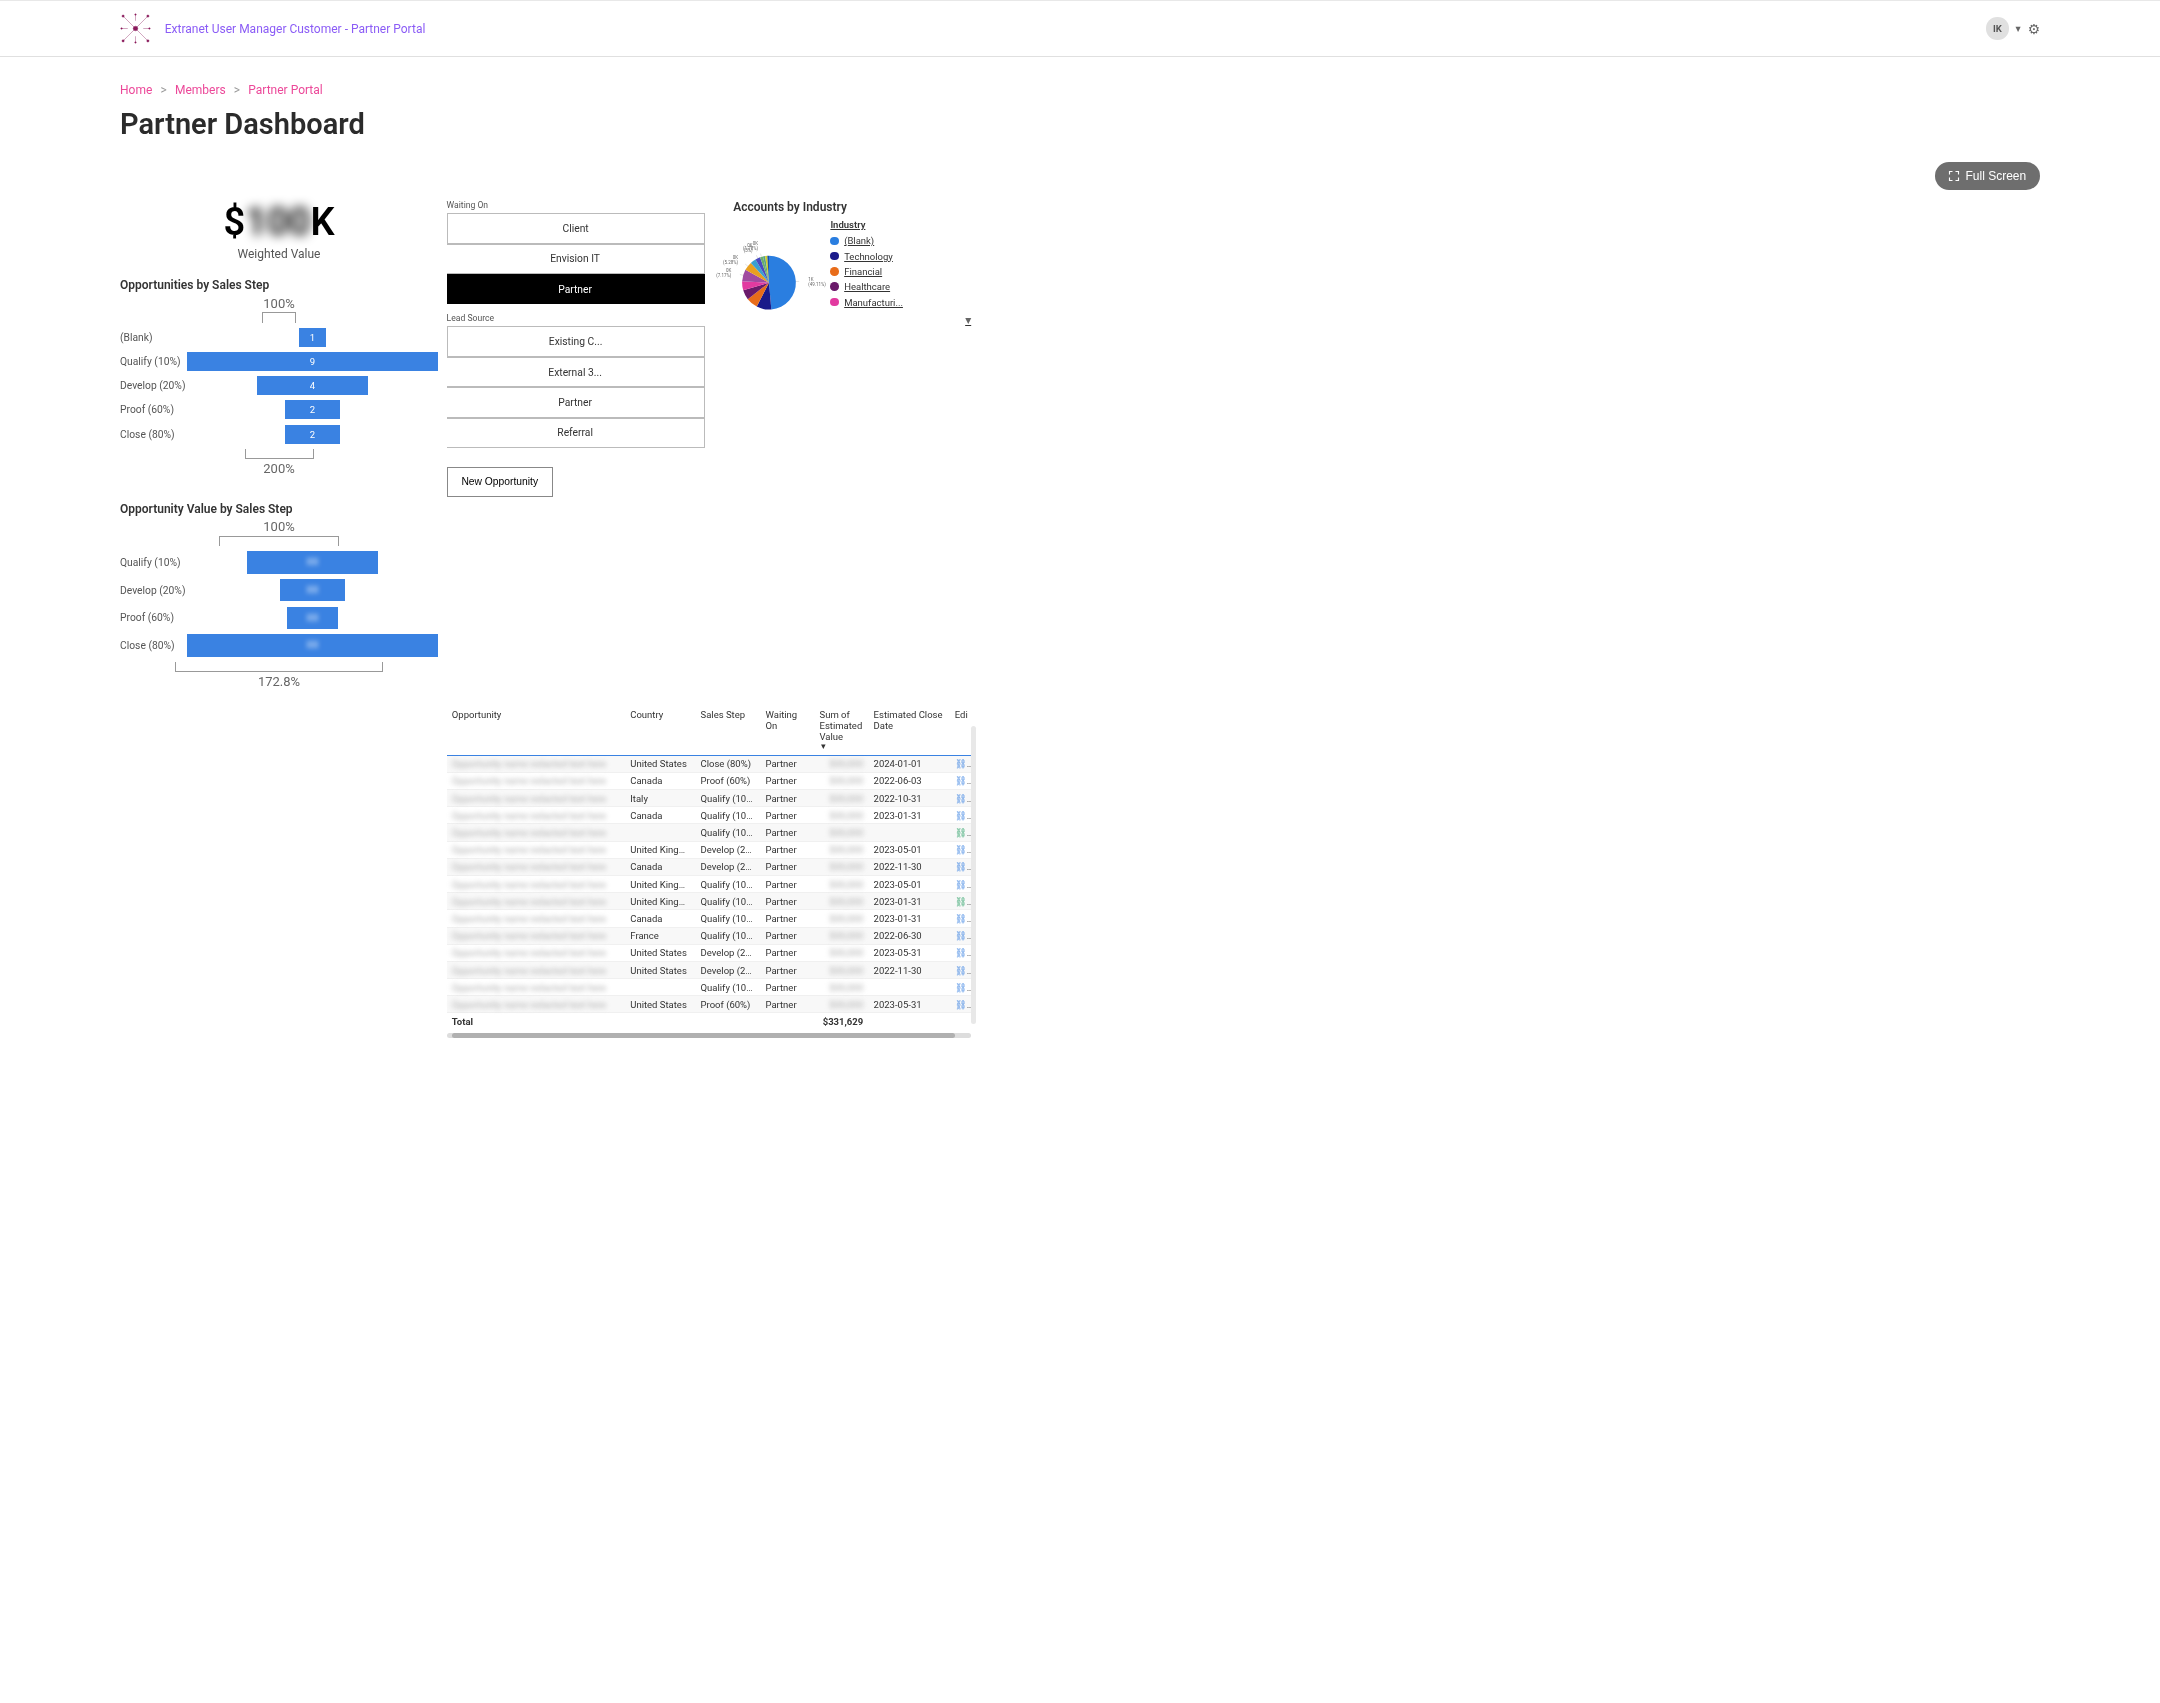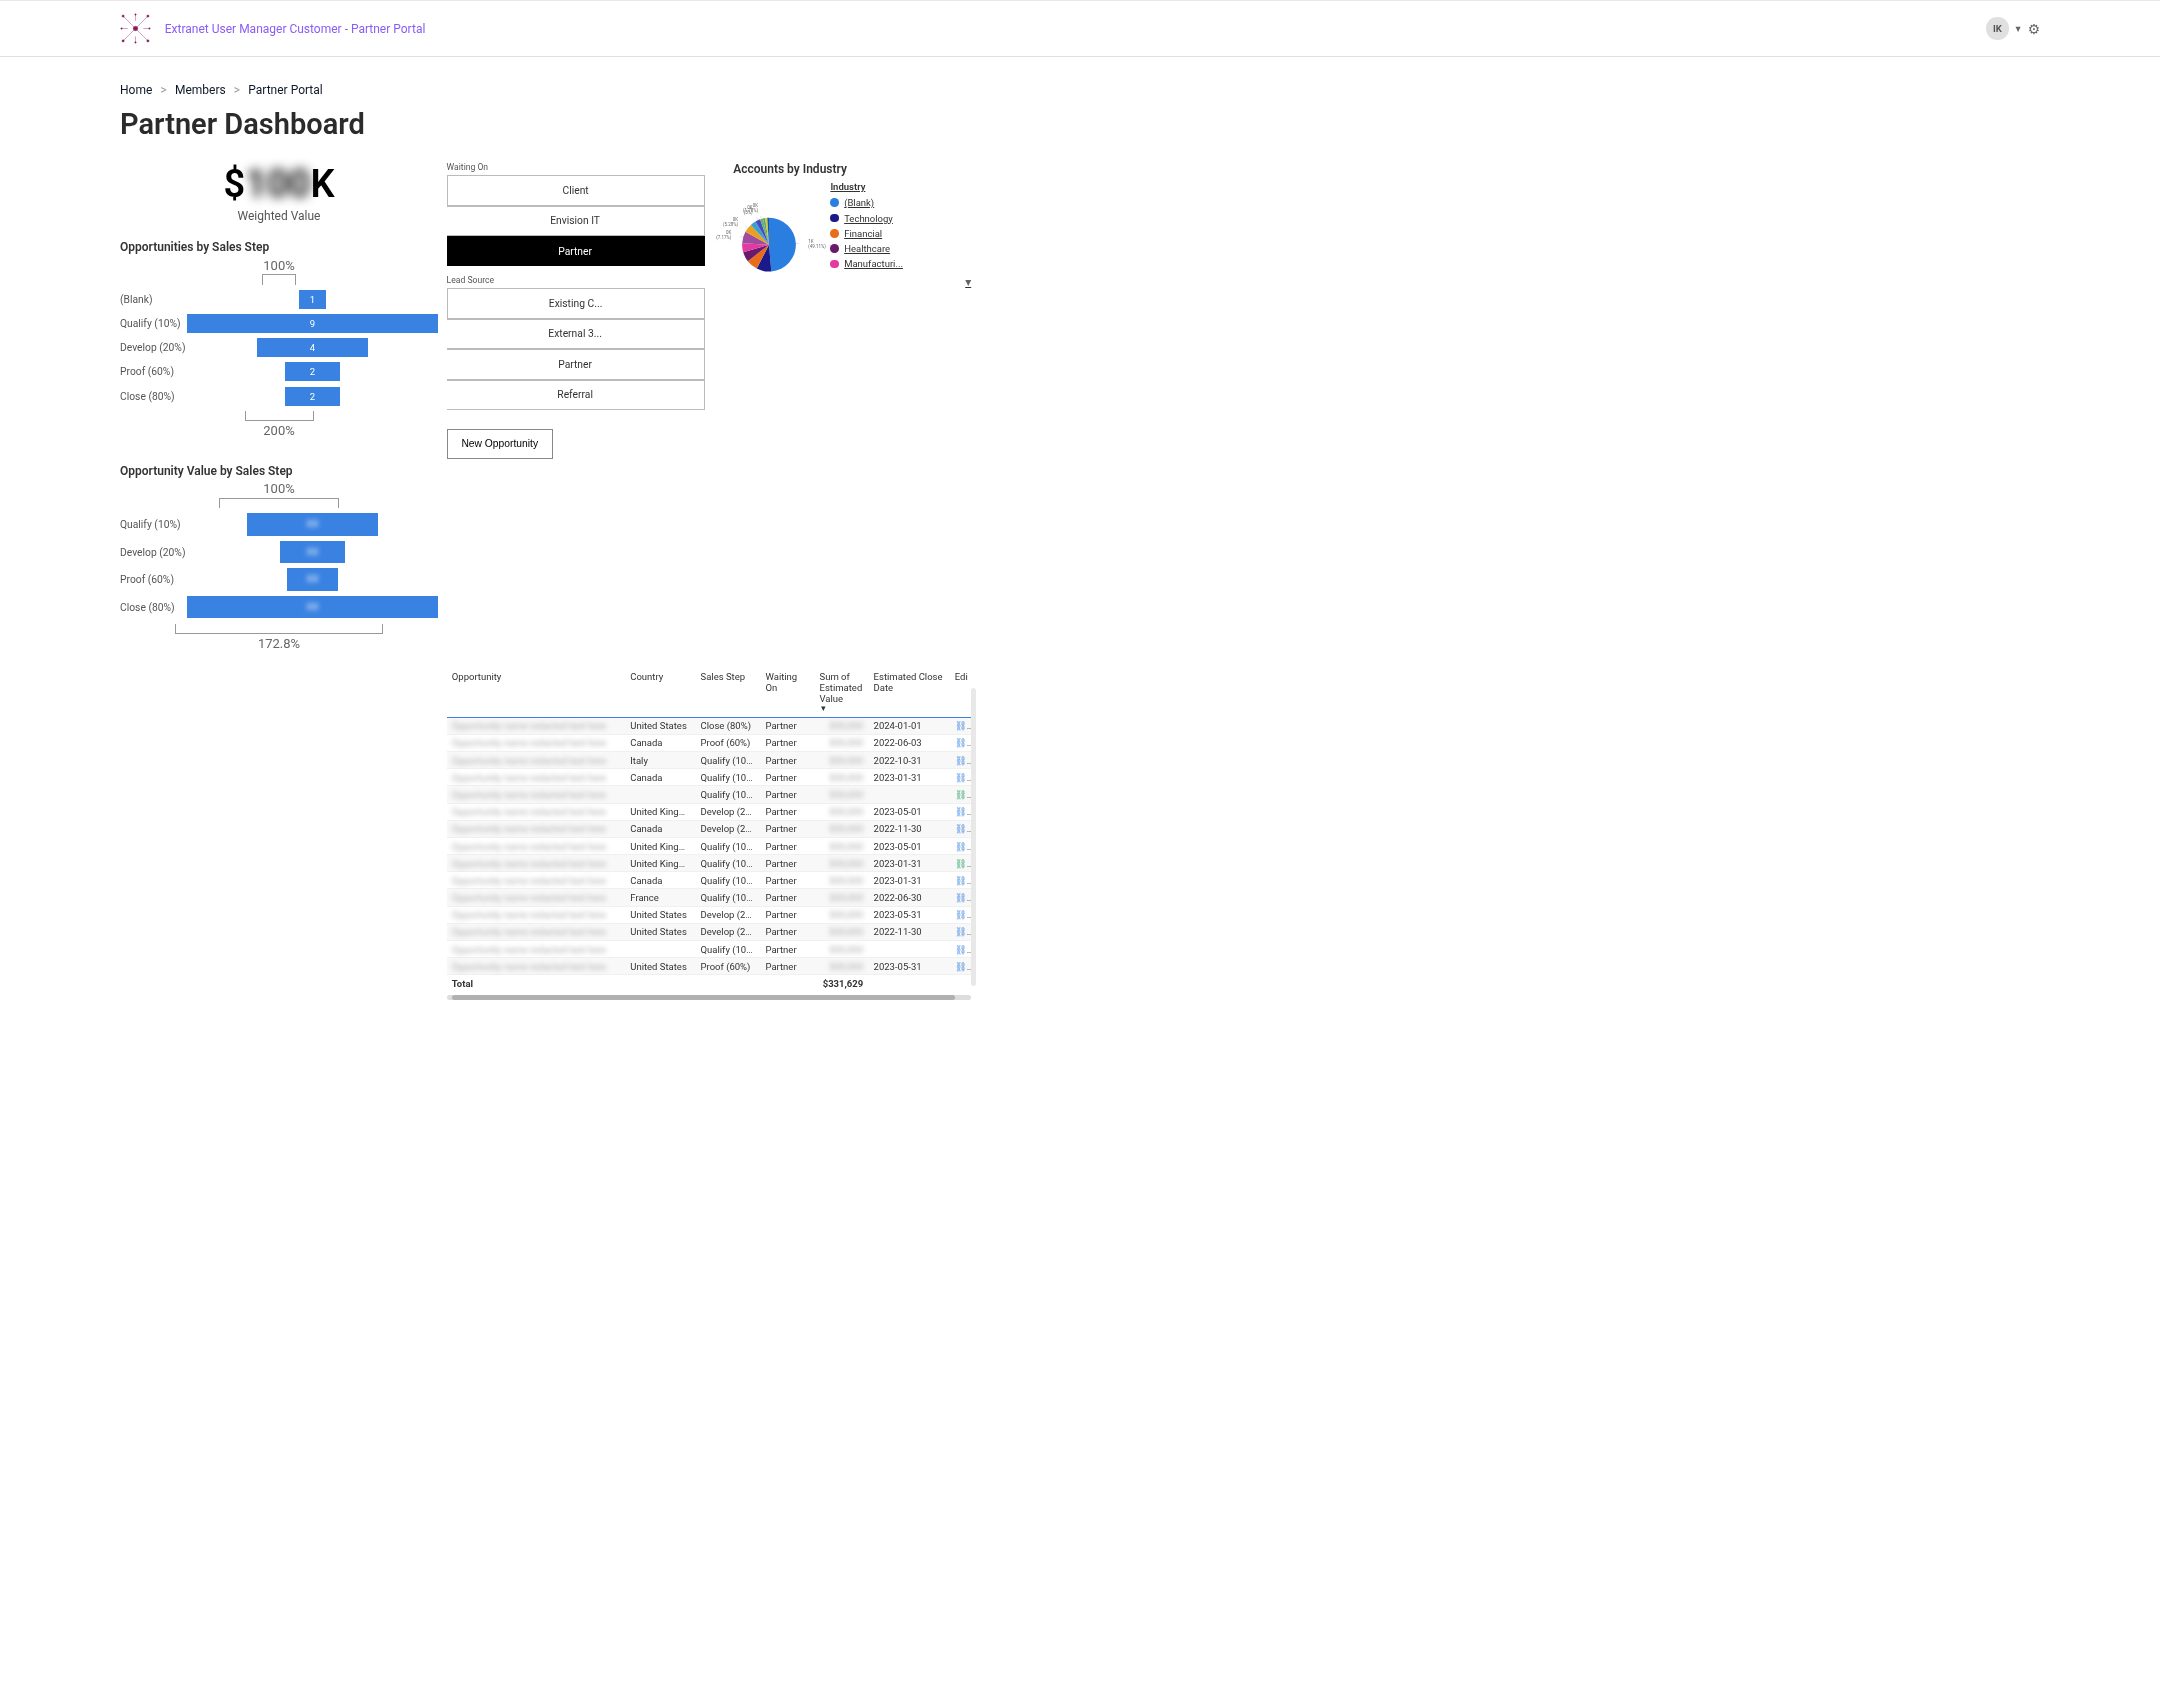--- a/index.html
+++ b/index.html
@@ -7,21 +7,21 @@
   .topbar { display: flex; align-items: center; padding: 12px 120px; border-bottom: 0.9px solid #e0e0e0; border-top: 1.7px solid #e8e8e8; }
   .logo { width: 31px; height: 31px; margin-right: 13.8px; position: relative; }
   .logo svg { width: 100%; height: 100%; }
   .app-title { font-size: 12px; color: #8b5cf6; flex: 1; }
   .user-chip { display: flex; align-items: center; }
   .avatar { width: 22.4px; height: 22.4px; border-radius: 50%; background: #e0e0e0; font-size: 9.5px; font-weight: bold; display: flex; align-items: center; justify-content: center; color: #555; }
   .chevron { margin: 0 6.9px; font-size: 10.3px; color: #666; }
   .gear { font-size: 13.8px; color: #666; cursor: pointer; }
   .content { padding: 26px 120px 69px; }
   .breadcrumb { font-size: 12px; margin-bottom: 10.3px; }
-  .breadcrumb a { color: #0f172a; text-decoration: none; }
+  .breadcrumb a { color: #ec4899; text-decoration: none; }
   .breadcrumb .sep { color: #999; margin: 0 5.2px; }
   h1 { font-size: 29px; font-weight: 600; color: #2b2b2b; margin-bottom: 20.6px; }
   .fullscreen-row { display: flex; justify-content: flex-end; margin-bottom: 10.3px; }
   .fullscreen-btn { background: #6e6e6e; color: #fff; border: none; border-radius: 15.5px; padding: 6.9px 13.8px; font-size: 12px; display: flex; align-items: center; gap: 5.2px; cursor: pointer; }
   .fullscreen-btn svg { width: 12px; height: 12px; }
 
   .dash { display: grid; grid-template-columns: 318px 258px 258px; gap: 8.6px; align-items: start; }
   .col-left { }
   .kpi { text-align: center; margin-bottom: 6.9px; }
   .kpi-value { font-size: 38px; font-weight: 600; color: #000; filter: none; }
@@ -108,20 +108,28 @@
 <div class="content">
   <div class="breadcrumb">
     <a href="#">Home</a>
     <span class="sep">&gt;</span>
     <a href="#">Members</a>
     <span class="sep">&gt;</span>
     <a href="#">Partner Portal</a>
   </div>
   <h1>Partner Dashboard</h1>
 
+  <div class="fullscreen-row">
+    <button class="fullscreen-btn">
+      <svg viewBox="0 0 16 16" stroke="#fff" fill="none" stroke-width="1.5">
+          <path d="M2 6V2h4M14 6V2h-4M2 10v4h4M14 10v4h-4"></path>
+        </svg>
+      <span>Full Screen</span>
+    </button>
+  </div>
 
   <div class="dash">
 
     <div class="col-left">
       <div class="kpi">
         <div class="kpi-value">
           <span>$</span><span class="blurred">100</span><span>K</span>
         </div>
         <div class="kpi-label">Weighted Value</div>
       </div>

